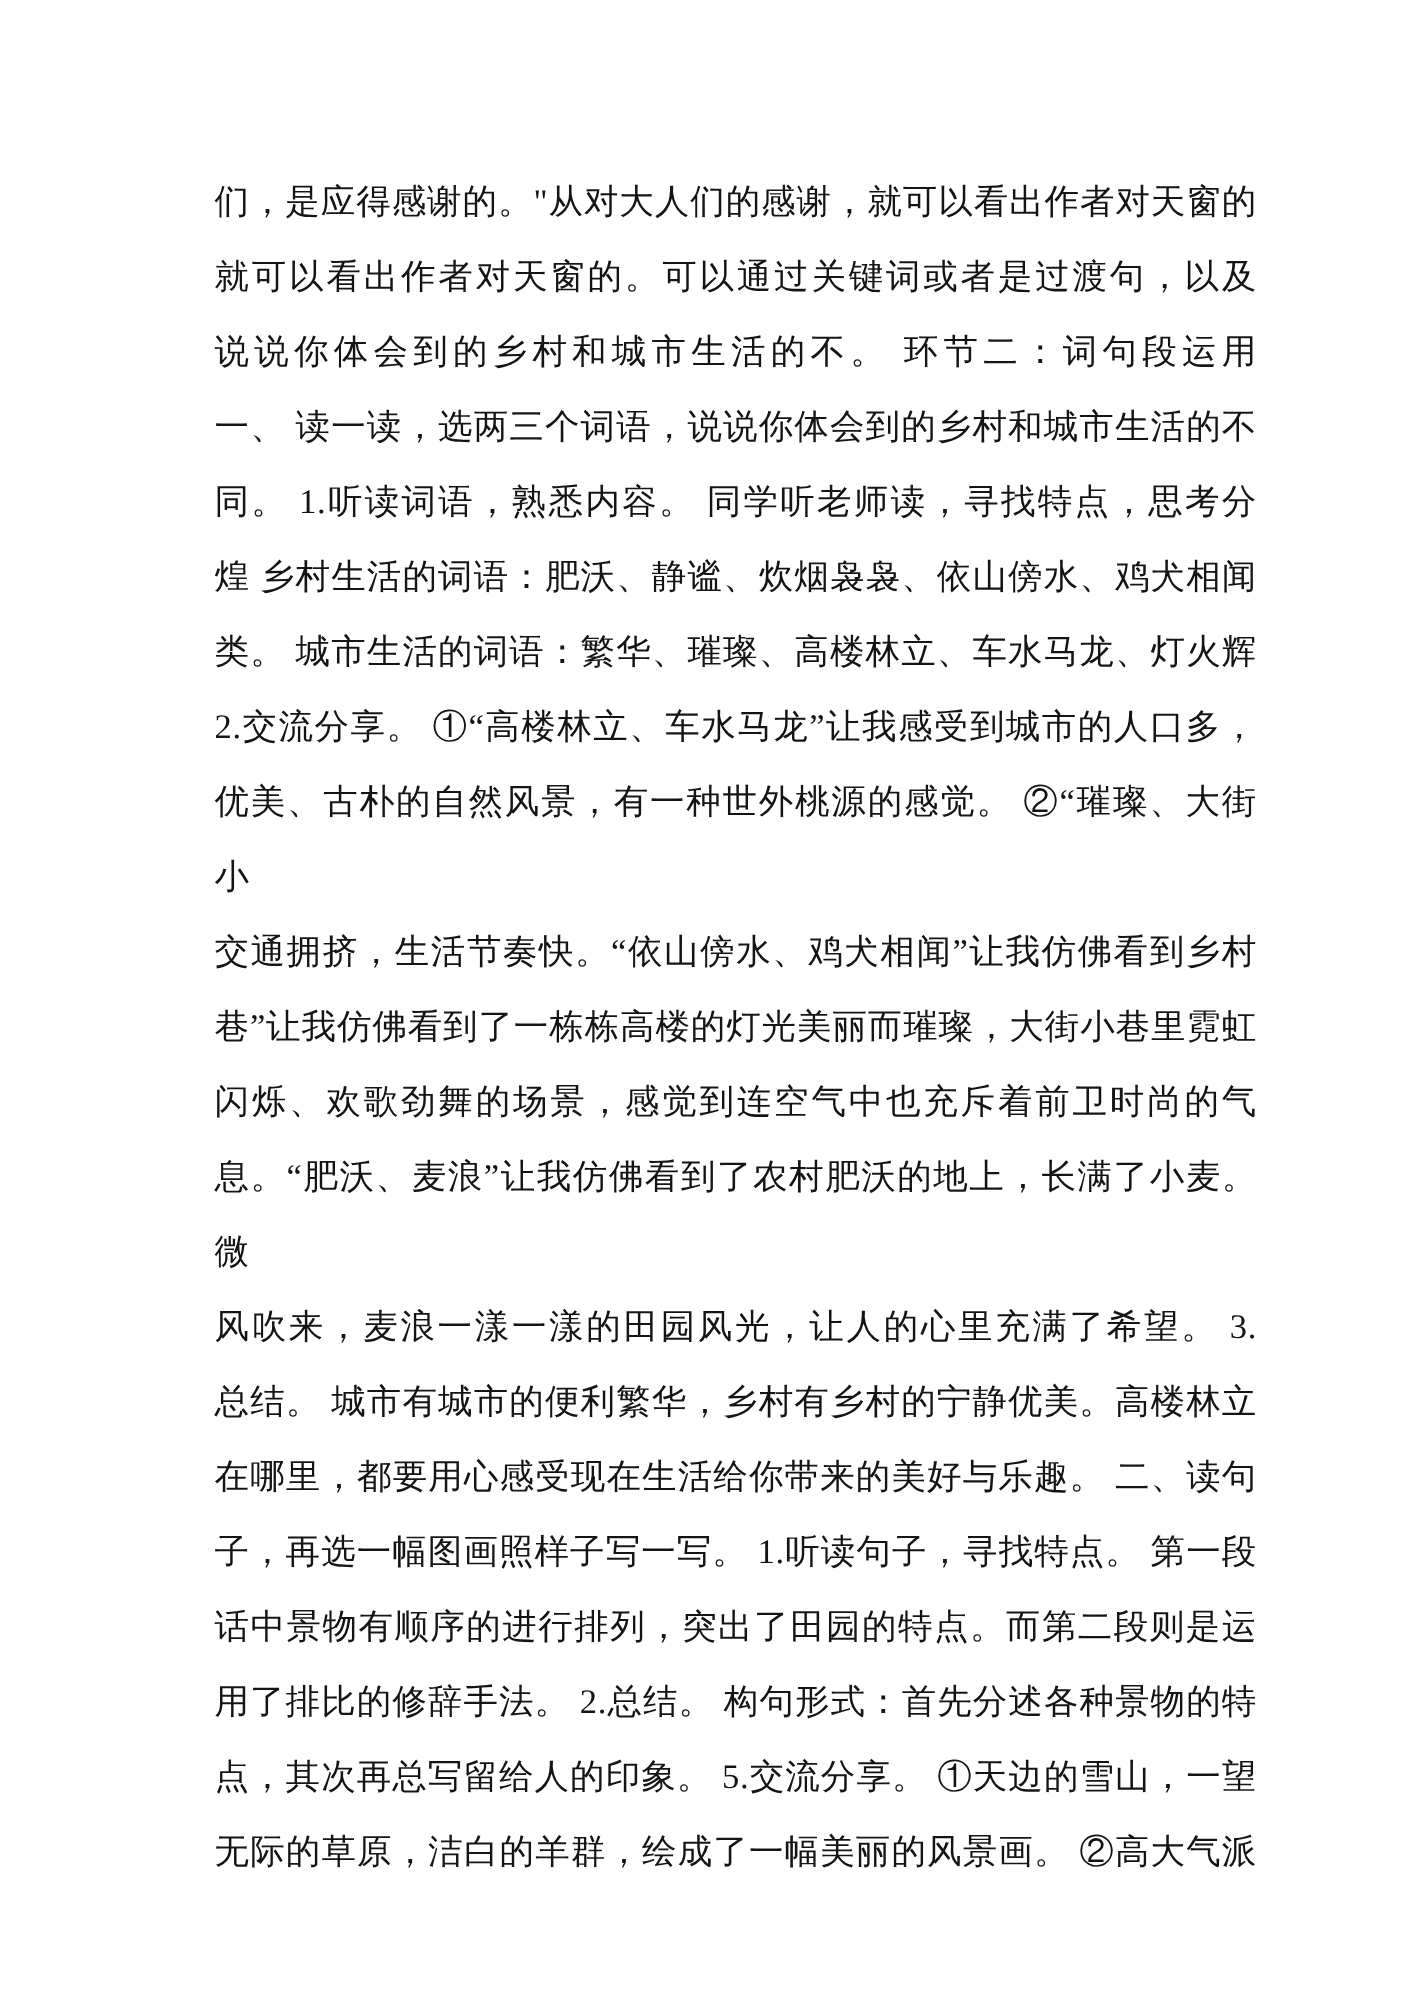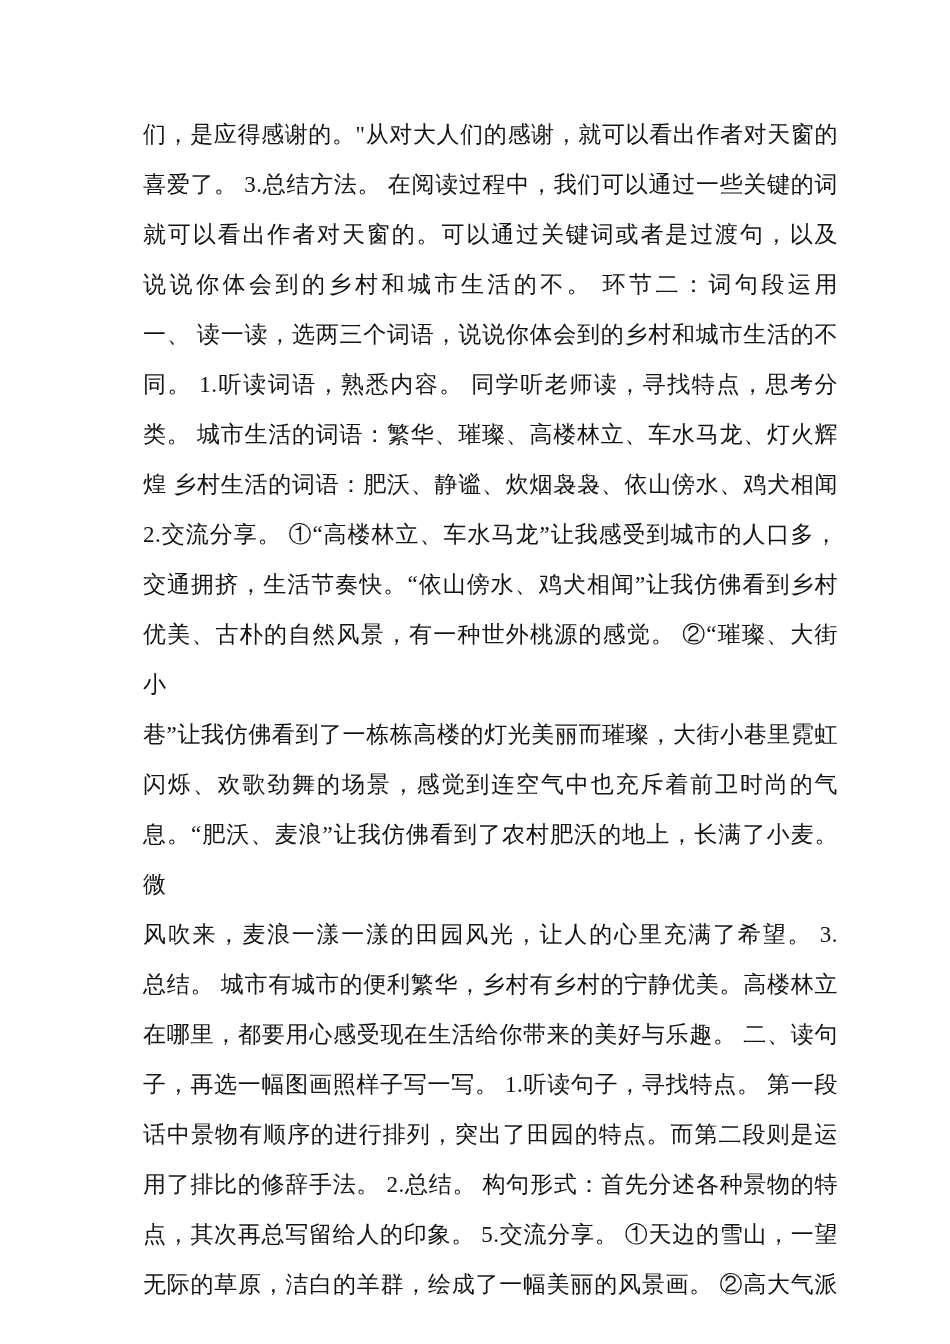--- a/index.html
+++ b/index.html
@@ -32,30 +32,29 @@
     text-justify: inter-character;
     letter-spacing: 0.5px;
   }
 </style>
 </head>
 <body>
 
 <div class="page">
   <div class="doc-body" id="doc-body">
       <div class="text-line">们，是应得感谢的。"从对大人们的感谢，就可以看出作者对天窗的</div>
-      <div class="text-line">喜爱了。 3.总结方法。 在阅读过程中，我们可以通过一些关键的词</div>
       <div class="text-line">就可以看出作者对天窗的。可以通过关键词或者是过渡句，以及</div>
       <div class="text-line">说说你体会到的乡村和城市生活的不。  环节二：词句段运用</div>
       <div class="text-line">一、 读一读，选两三个词语，说说你体会到的乡村和城市生活的不</div>
       <div class="text-line">同。 1.听读词语，熟悉内容。 同学听老师读，寻找特点，思考分</div>
+      <div class="text-line">煌 乡村生活的词语：肥沃、静谧、炊烟袅袅、依山傍水、鸡犬相闻</div>
       <div class="text-line">类。 城市生活的词语：繁华、璀璨、高楼林立、车水马龙、灯火辉</div>
-      <div class="text-line">煌 乡村生活的词语：肥沃、静谧、炊烟袅袅、依山傍水、鸡犬相闻</div>
       <div class="text-line">2.交流分享。 ①“高楼林立、车水马龙”让我感受到城市的人口多，</div>
+      <div class="text-line">优美、古朴的自然风景，有一种世外桃源的感觉。 ②“璀璨、大街小</div>
       <div class="text-line">交通拥挤，生活节奏快。“依山傍水、鸡犬相闻”让我仿佛看到乡村</div>
-      <div class="text-line">优美、古朴的自然风景，有一种世外桃源的感觉。 ②“璀璨、大街小</div>
       <div class="text-line">巷”让我仿佛看到了一栋栋高楼的灯光美丽而璀璨，大街小巷里霓虹</div>
       <div class="text-line">闪烁、欢歌劲舞的场景，感觉到连空气中也充斥着前卫时尚的气</div>
       <div class="text-line">息。“肥沃、麦浪”让我仿佛看到了农村肥沃的地上，长满了小麦。微</div>
       <div class="text-line">风吹来，麦浪一漾一漾的田园风光，让人的心里充满了希望。  3.</div>
       <div class="text-line">总结。 城市有城市的便利繁华，乡村有乡村的宁静优美。高楼林立</div>
       <div class="text-line">在哪里，都要用心感受现在生活给你带来的美好与乐趣。 二、读句</div>
       <div class="text-line">子，再选一幅图画照样子写一写。 1.听读句子，寻找特点。 第一段</div>
       <div class="text-line">话中景物有顺序的进行排列，突出了田园的特点。而第二段则是运</div>
       <div class="text-line">用了排比的修辞手法。 2.总结。 构句形式：首先分述各种景物的特</div>
       <div class="text-line">点，其次再总写留给人的印象。 5.交流分享。 ①天边的雪山，一望</div>

